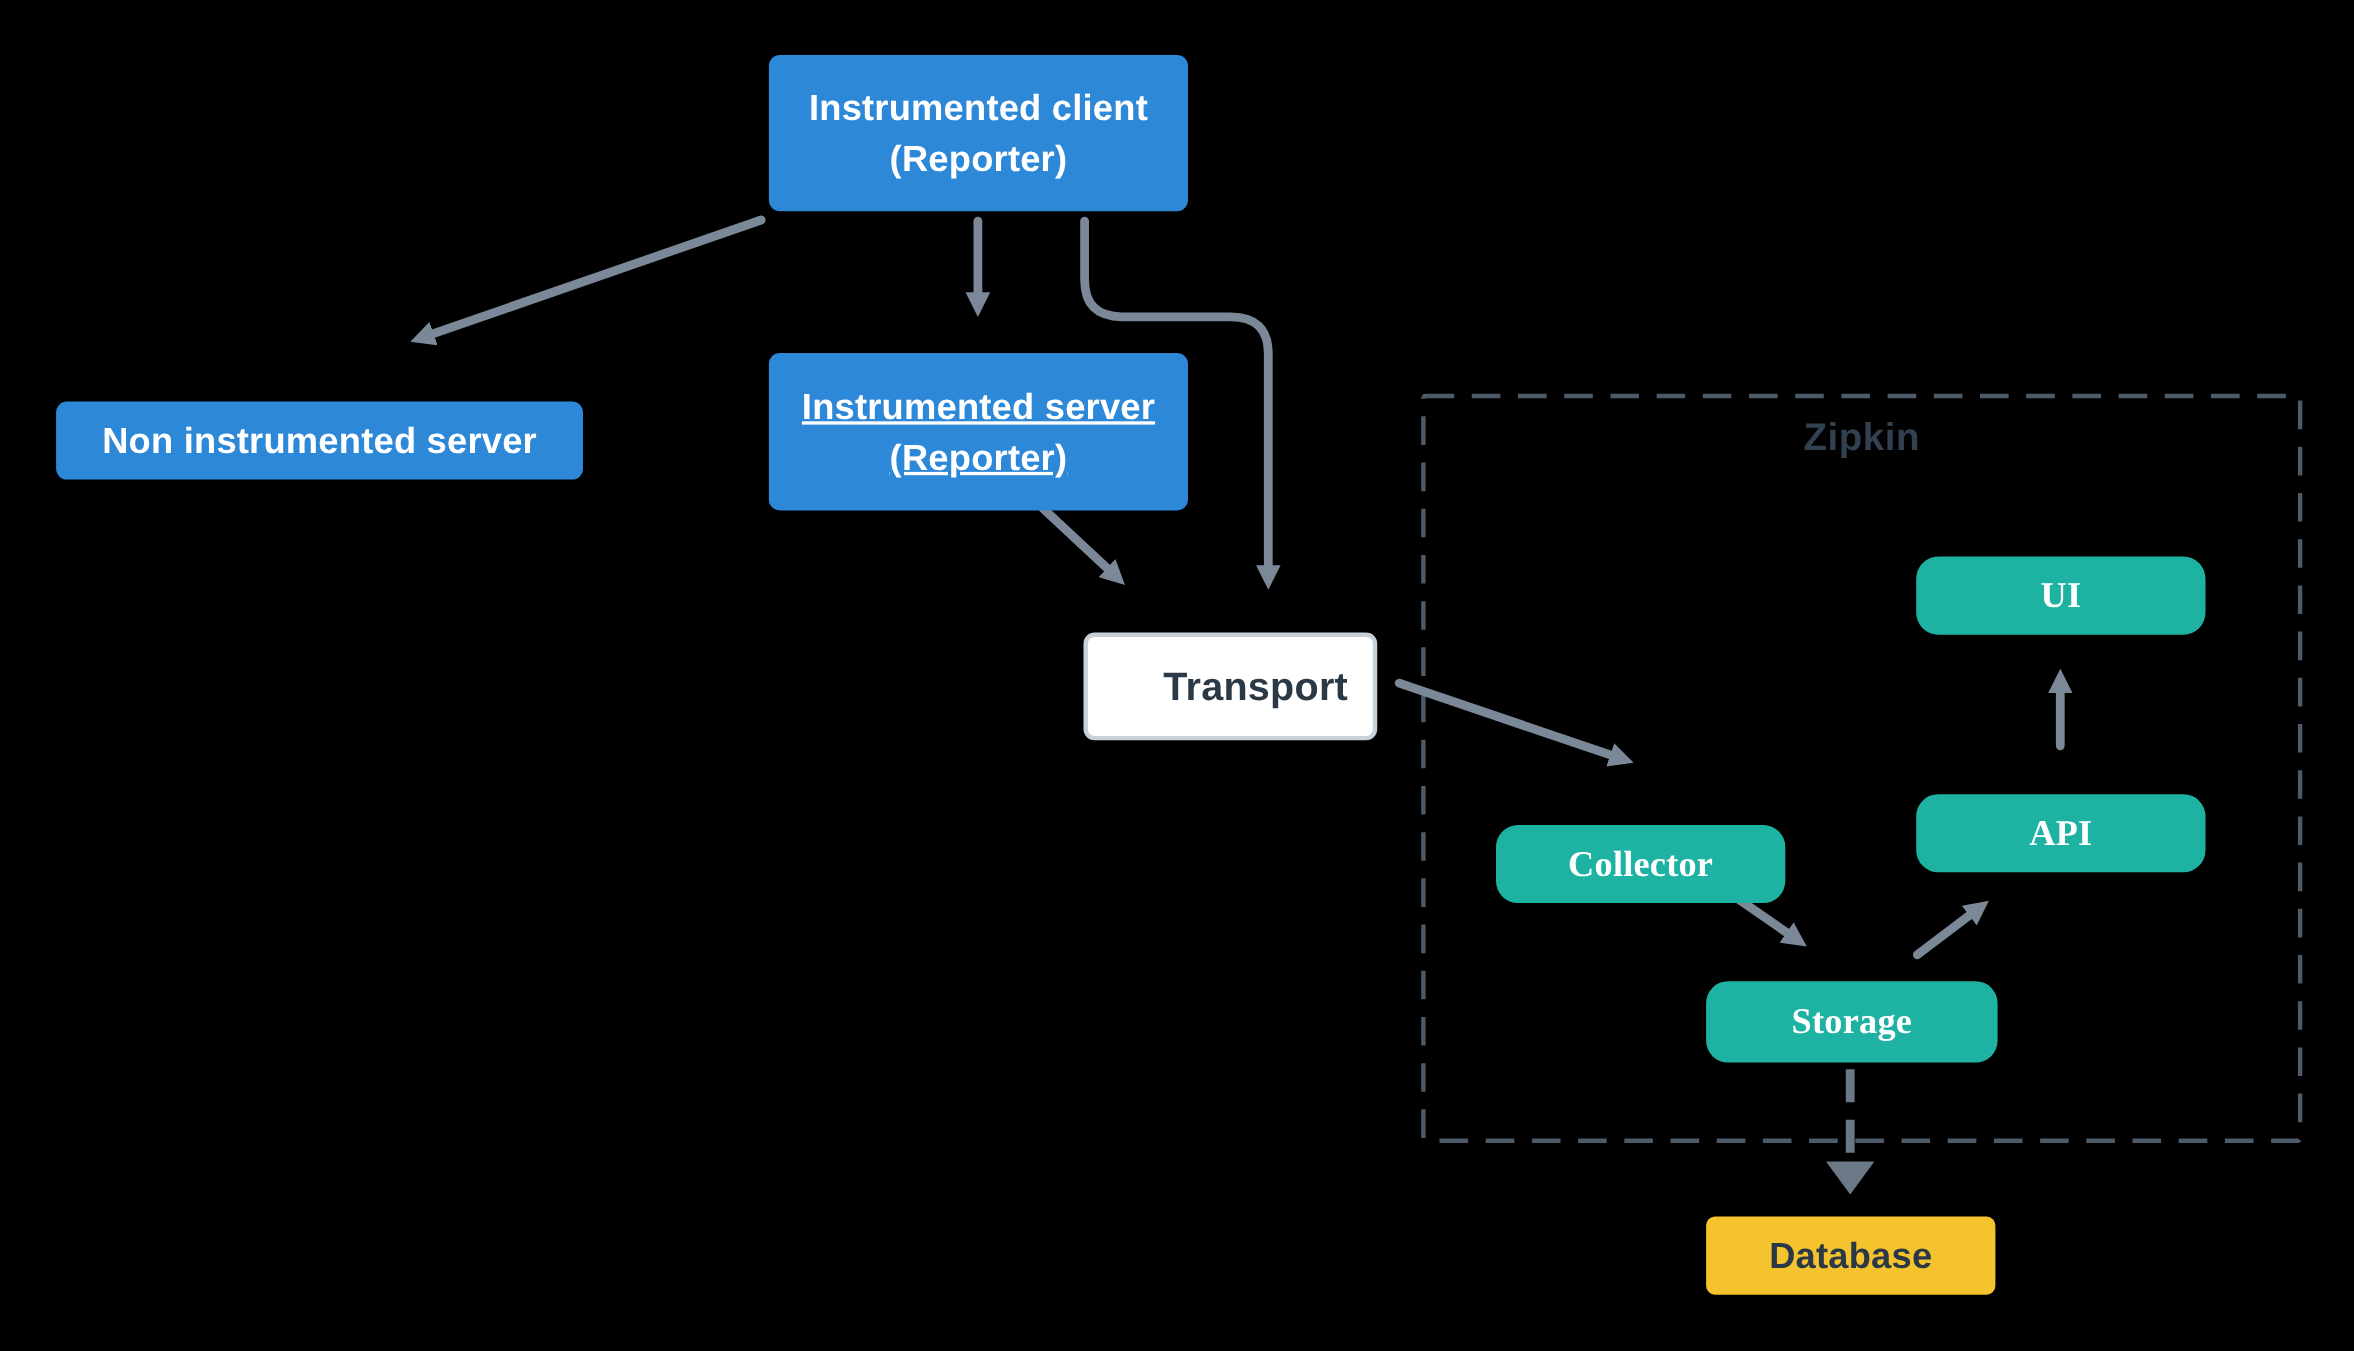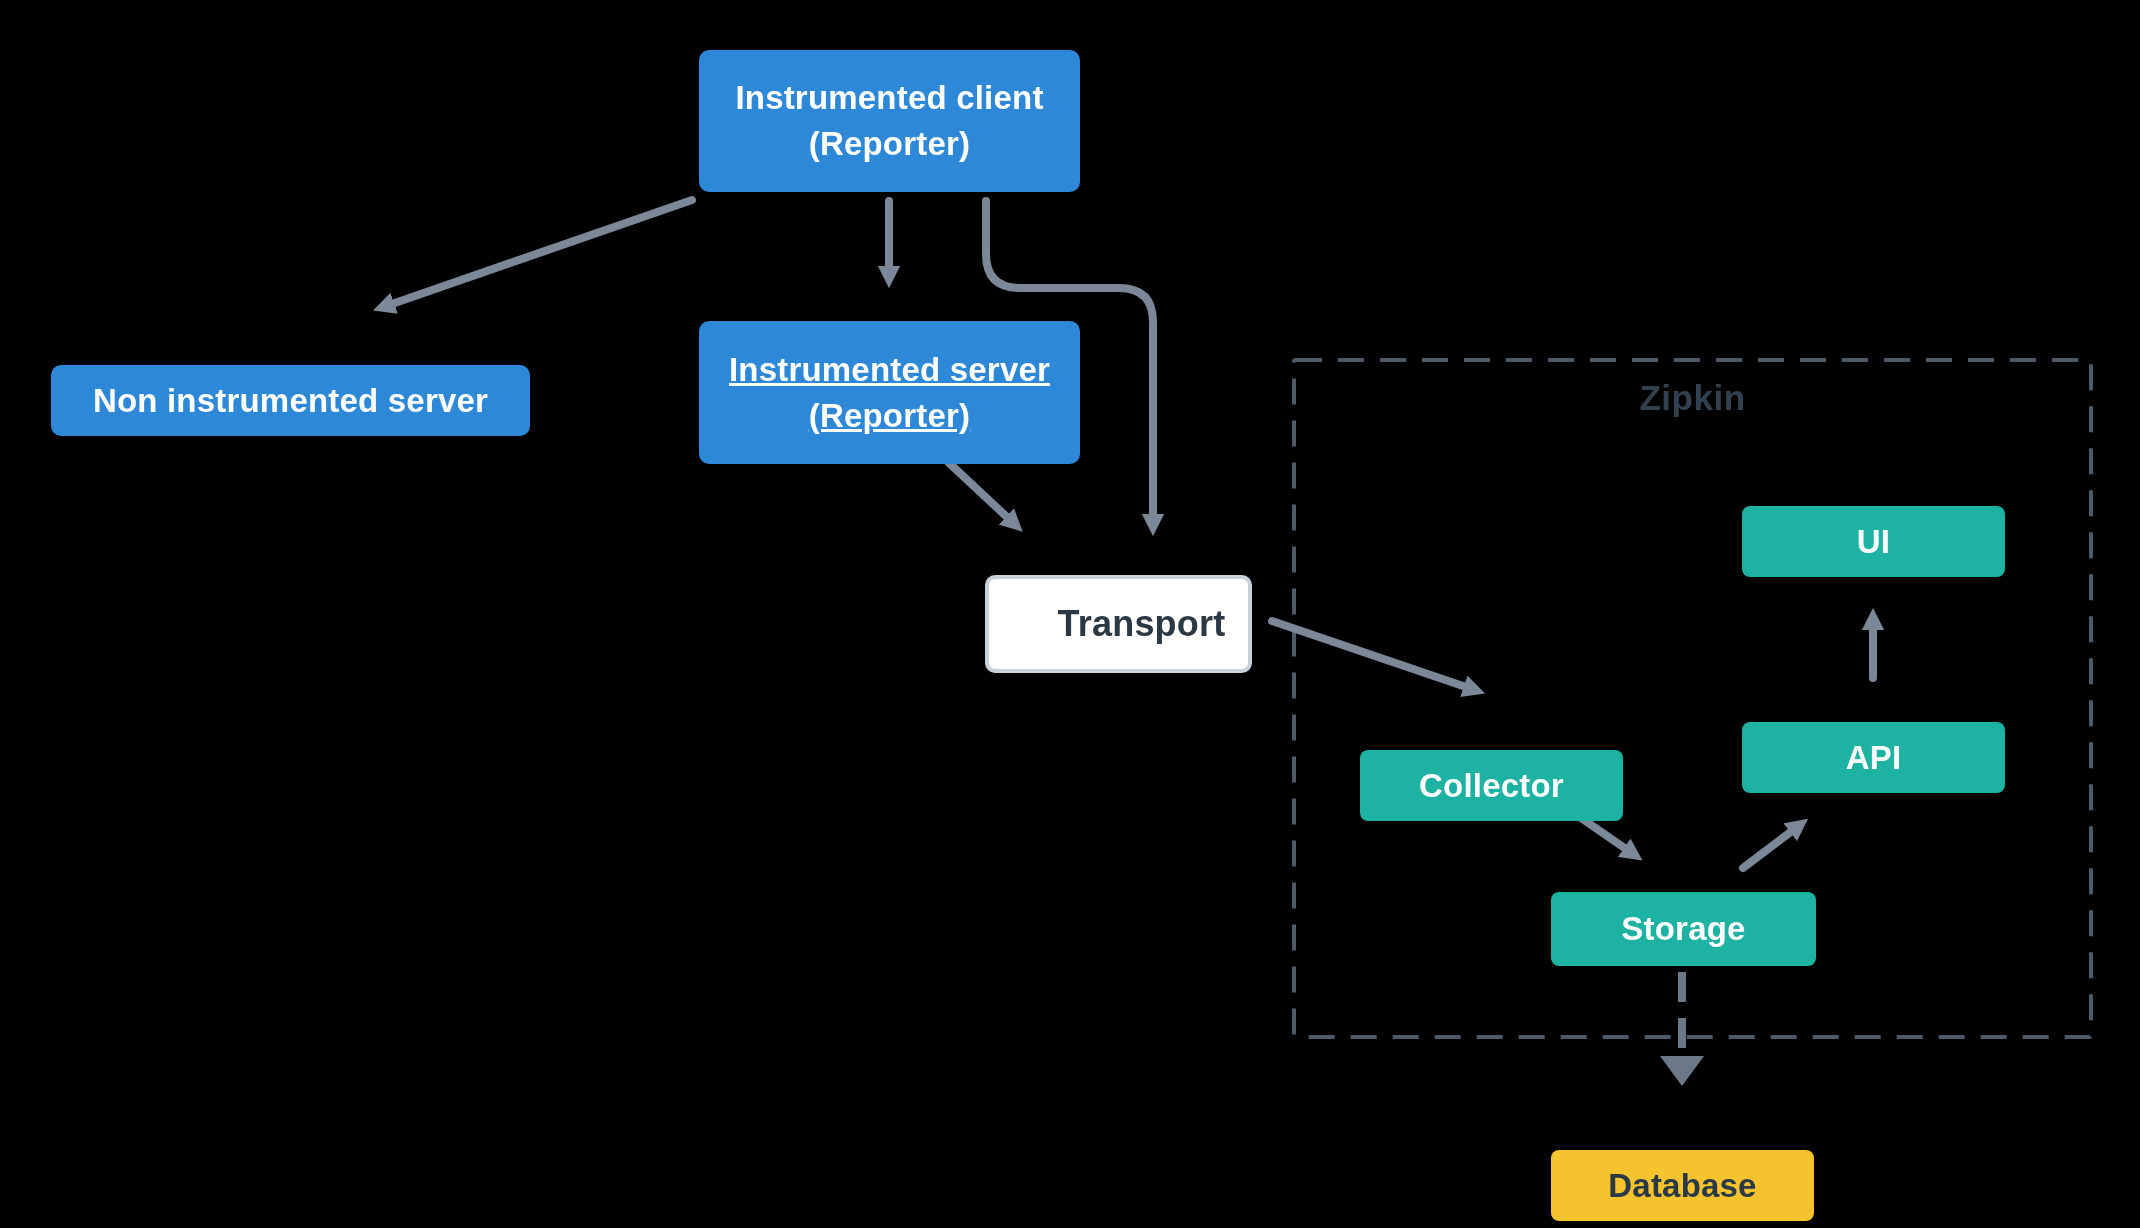--- a/index.html
+++ b/index.html
@@ -64,22 +64,22 @@
     justify-content: center;
     text-align: center;
     font-size: 33px;
     font-weight: 600;
     line-height: 46px;
     color: var(--white-text);
     white-space: pre-line;
     letter-spacing: 0.2px;
   }
   .node-blue   { background: var(--node-blue);   border-radius: 10px; }
-  .node-teal   { background: var(--node-teal);   border-radius: 8px; }
-  .node-yellow { background: var(--node-yellow); border-radius: 8px; color: var(--dark-text); margin-top: 44px; }
+  .node-teal   { background: var(--node-teal);   border-radius: 20px; font-family: Liberation Serif, serif; }
+  .node-yellow { background: var(--node-yellow); border-radius: 8px; color: var(--dark-text); }
   .node-white  {
     background: var(--node-white);
     border: 4px solid var(--transport-border);
     border-radius: 10px;
     color: var(--dark-text);
     font-size: 36px;
     padding-left: 46px;
   }
 
   .n-client      { left: 699px;  top: 50px;   width: 381px; height: 142px; }

